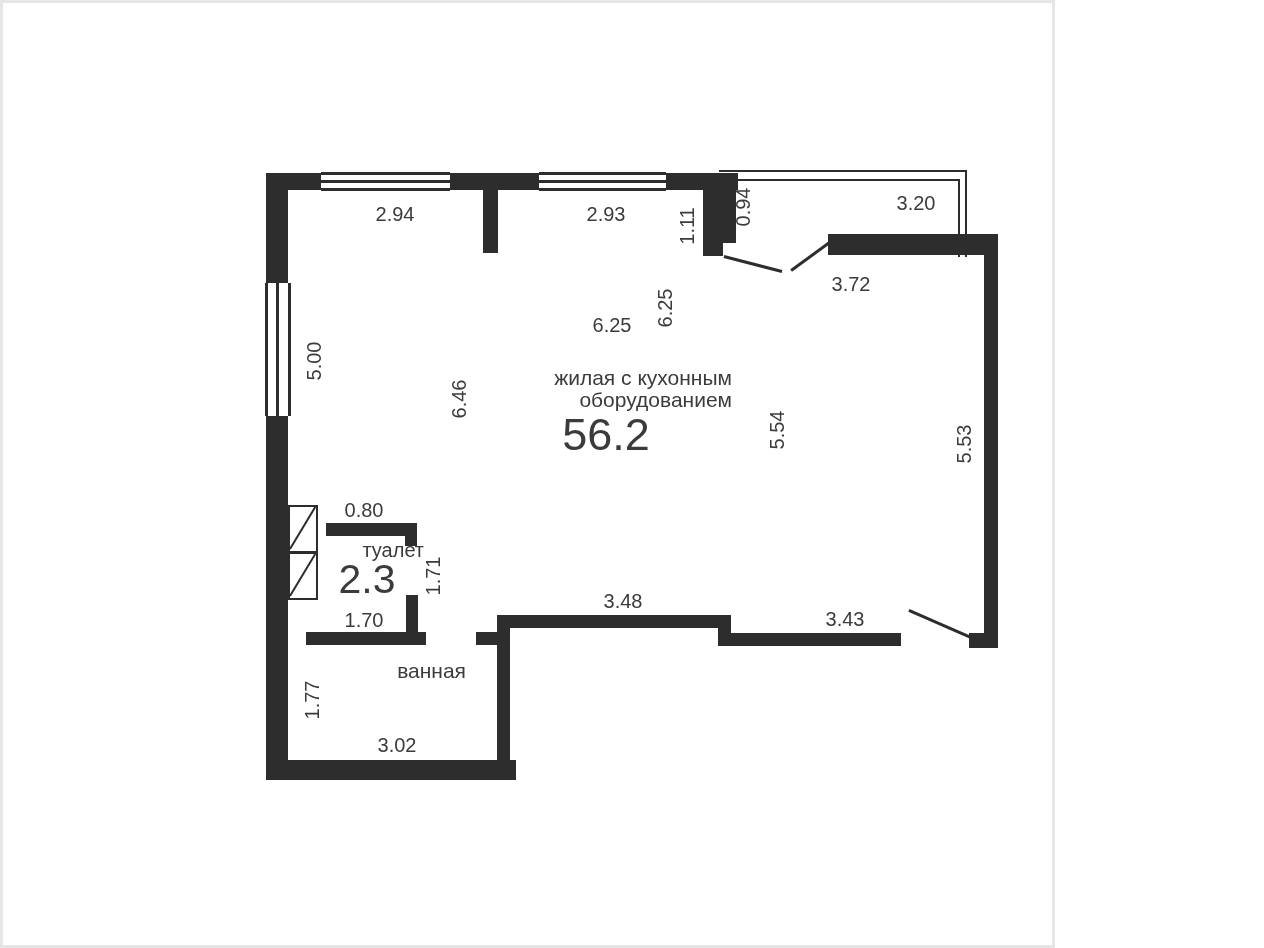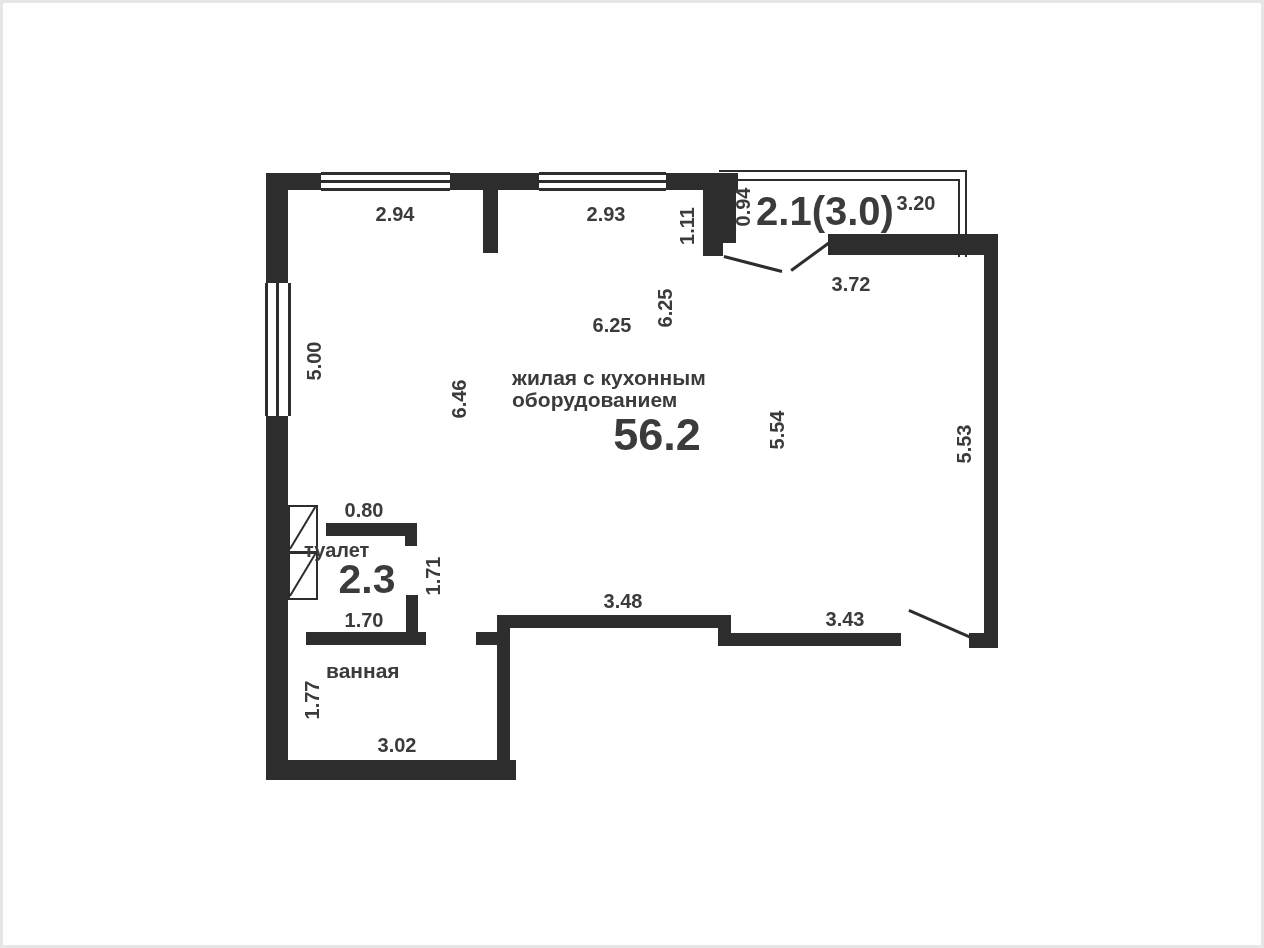--- a/index.html
+++ b/index.html
@@ -2,29 +2,28 @@
 <html style="--wall: #2d2d2d; --ink: #3b3b3b; --bg: #ffffff; --frame: #e6e6e6;"><head>
 <meta charset="utf-8">
 <style>
   html, body {
     margin: 0;
     padding: 0;
     background: #fff;
   }
   #canvas {
     position: relative;
-    width: 1264px;
+    width: 1055px;
     height: 948px;
     background: var(--bg, #ffffff);
     border: 3px solid var(--frame, #e6e6e6);
     box-sizing: border-box;
     font-family: "Liberation Sans", sans-serif;
     color: var(--ink, #3b3b3b);
     overflow: hidden;
-    font-weight: bold;
   }
   .wall {
     position: absolute;
     background: var(--wall, #2d2d2d);
   }
   .win-h {
     position: absolute;
     height: 19px;
     background: linear-gradient(to bottom,
       var(--wall,#2d2d2d) 0px, var(--wall,#2d2d2d) 3px,
@@ -76,21 +75,21 @@
     position: absolute;
     width: 60px;
     text-align: center;
     font-size: 20px;
     line-height: 24px;
     white-space: nowrap;
   }
   .dim.v { transform: rotate(-90deg); }
   .room-name {
     position: absolute;
-    text-align: left;
+    text-align: right;
     font-size: 21px;
     line-height: 22px;
     white-space: nowrap;
   }
   .room-area {
     position: absolute;
     text-align: center;
     line-height: 1;
     white-space: nowrap;
   }
@@ -151,22 +150,21 @@
   <div class="dim h" style="left:331px;top:495px">0.80</div>
   <div class="dim v" style="left:400px;top:561px">1.71</div>
   <div class="dim h" style="left:331px;top:605px">1.70</div>
   <div class="dim h" style="left:590px;top:586px">3.48</div>
   <div class="dim h" style="left:812px;top:604px">3.43</div>
   <div class="dim v" style="left:279px;top:685px">1.77</div>
   <div class="dim h" style="left:364px;top:730px">3.02</div>
 
   <div class="room-name" style="left:509px;top:364px;width:220px">жилая с кухонным</div>
   <div class="room-name" style="left:509px;top:386px;width:220px">оборудованием</div>
-  <div class="room-area" style="left:574px;top:409px;width:160px;font-size:45px">56.2</div>
+  <div class="room-area" style="left:523px;top:409px;width:160px;font-size:45px">56.2</div>
 
   <div class="room-name" style="left:301px;top:536px;width:120px;font-size:20px">туалет</div>
   <div class="room-area" style="left:304px;top:556px;width:120px;font-size:41px">2.3</div>
 
   <div class="room-name" style="left:323px;top:657px;width:140px">ванная</div>
 
-  <div class="room-area" style="left:722px;top:188px;width:200px;font-size:40px">2.1(3.0)</div>
 
 </div>
 
 </body></html>

